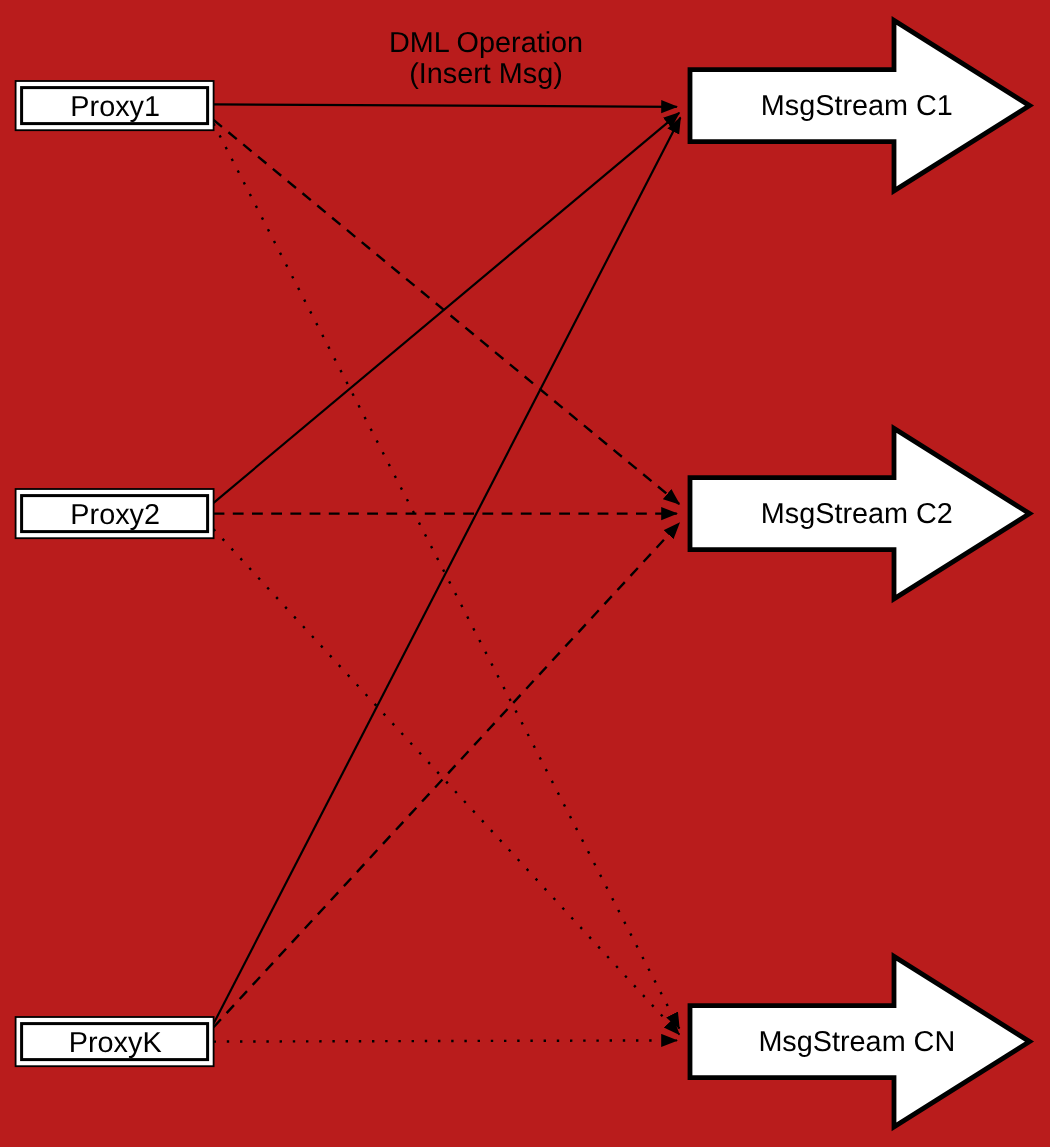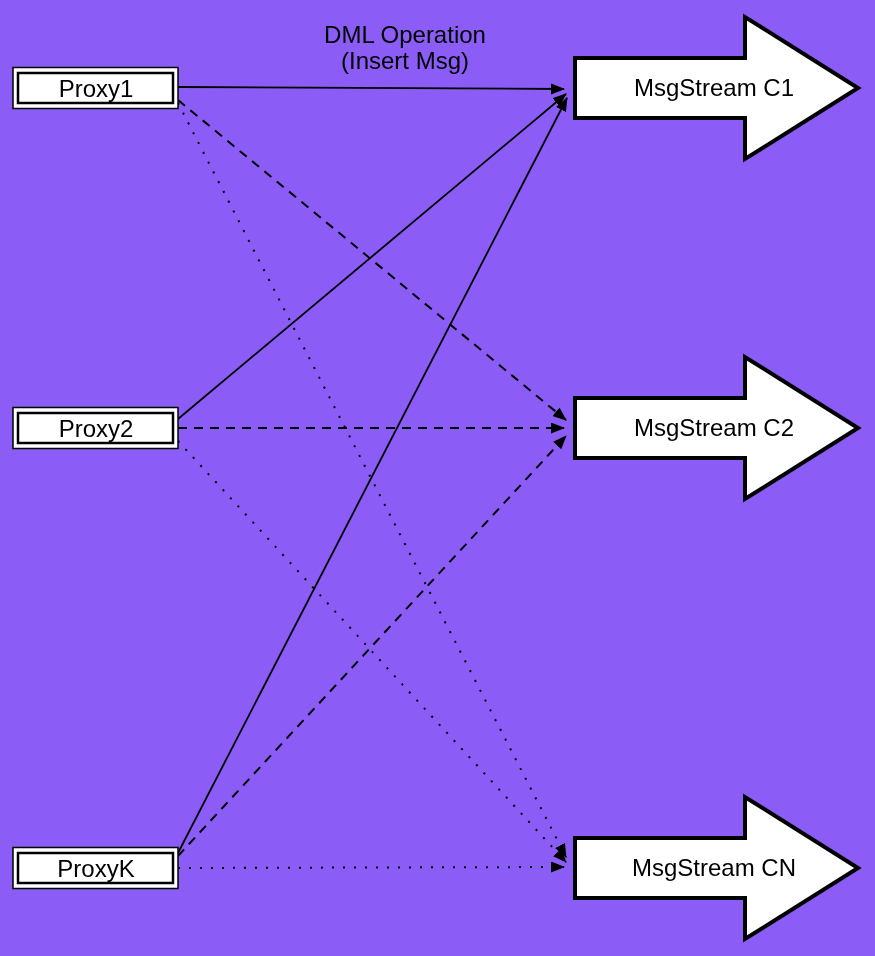--- a/index.html
+++ b/index.html
@@ -4,21 +4,21 @@
 <style>
   html, body {
     margin: 0;
     padding: 0;
     background: #ffffff;
   }
   .page {
     position: relative;
     width: 875px;
     height: 956px;
-    background: #8b5cf6;
+    background: #b91c1c;
     overflow: hidden;
   }
   svg {
     display: block;
     font-family: "Liberation Sans", sans-serif;
   }
   .edge-solid  { stroke: #000000; stroke-width: 1.8; fill: none; }
   .edge-dashed { stroke: #000000; stroke-width: 2;   fill: none; stroke-dasharray: 9 7; }
   .edge-dotted { stroke: #000000; stroke-width: 2;   fill: none; stroke-dasharray: 2 9; }
   .proxy-outer { fill: #ffffff; stroke: #000000; stroke-width: 1.5; }

